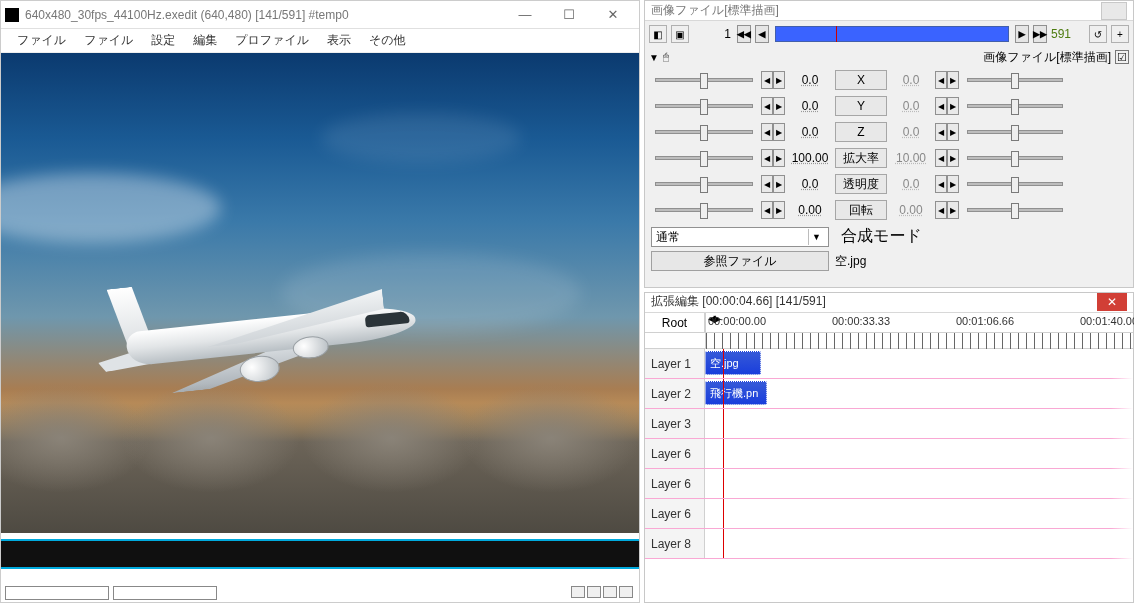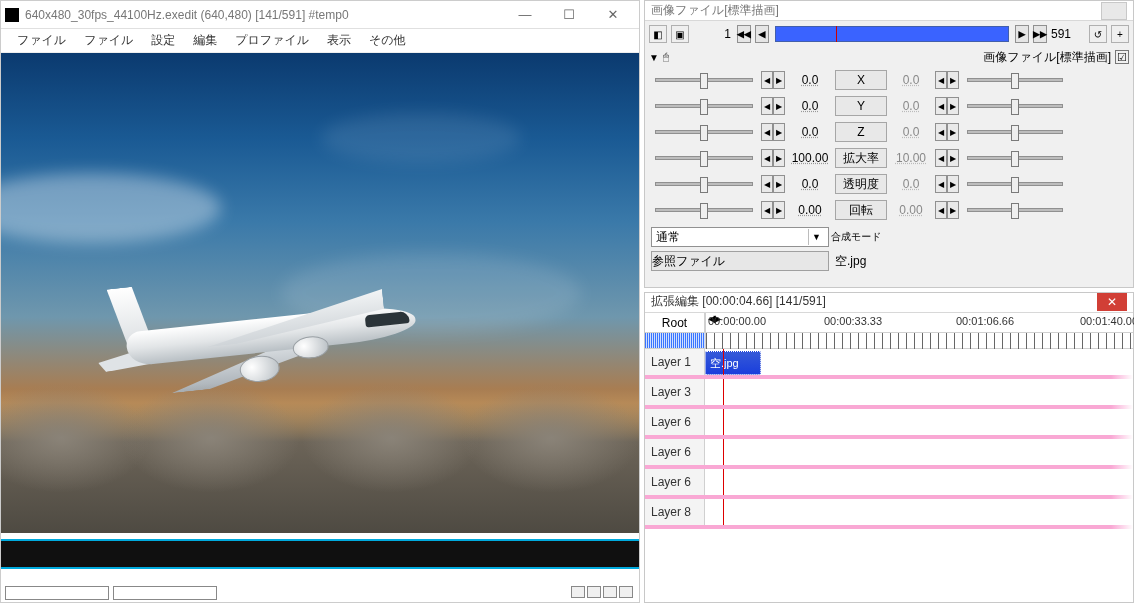--- a/index.html
+++ b/index.html
@@ -42,58 +42,58 @@
 
 .settings-panel{position:absolute;left:644px;top:0;width:490px;height:288px;background:#f0f0f0;border:1px solid #c8c8c8;}
 .settings-title{height:20px;display:flex;align-items:center;padding:0 6px;color:#777;font-size:12px;border-bottom:1px solid #d8d8d8;background:#fff;}
 .settings-title .sq{margin-left:auto;width:26px;height:18px;background:#e8e8e8;border:1px solid #c8c8c8}
 .tool-row{display:flex;align-items:center;height:26px;padding:0 4px;gap:4px}
 .icon-btn{width:18px;height:18px;border:1px solid #b0b0b0;background:#efefef;display:flex;align-items:center;justify-content:center;font-size:10px;cursor:pointer}
 .frame-num{width:40px;text-align:right;color:#000;padding-right:2px}
 .nav-arrow{width:14px;height:18px;border:1px solid #909090;background:#e5e5e5;display:flex;align-items:center;justify-content:center;cursor:pointer;font-size:9px;font-weight:bold}
 .seek-bar{flex:1;height:16px;background:#3a63ff;border:1px solid #425fab;position:relative;margin:0 2px}
 .seek-bar .marker{position:absolute;top:-1px;bottom:-1px;width:1px;background:#c00;left:26%}
-.frame-total{width:34px;text-align:left;color:#000000}
+.frame-total{width:34px;text-align:left;color:#4d7c0f}
 .row2{display:flex;align-items:center;height:20px;padding:0 4px;gap:4px}
 .row2 .blk{color:#000;font-size:10px}
 .row2 .label-right{margin-left:auto;font-size:12px;color:#000}
 .check{width:14px;height:14px;border:1px solid #777;display:flex;align-items:center;justify-content:center;font-size:11px}
 .param-rows{padding:2px 6px 4px 6px;display:flex;flex-direction:column;gap:4px}
 .param-row{display:flex;align-items:center;height:22px;gap:4px}
 .slider{flex:0 0 98px;height:4px;background:#bdbdbd;border:1px solid #909090;position:relative;margin:0 4px}
 .slider .thumb{position:absolute;top:-6px;width:8px;height:16px;background:#efefef;border:1px solid #7a7a7a;left:46%}
 .spin-pair{display:flex}
 .spin-btn{width:12px;height:18px;border:1px solid #909090;background:#e9e9e9;display:flex;align-items:center;justify-content:center;font-size:8px;cursor:pointer}
 .val{width:42px;text-align:center;color:#000;font-size:12px;text-decoration:underline dotted #999}
 .axis-btn{width:52px;height:20px;border:1px solid #a6a6a6;background:#e8e8e8;display:flex;align-items:center;justify-content:center;font-size:12px;cursor:pointer}
 .val2{width:40px;text-align:center;color:#888;font-size:12px;text-decoration:underline dotted #bbb}
 .slider2{flex:0 0 96px}
-.param-bottom{display:flex;align-items:center;height:24px;padding:2px 6px;gap:2px}
+.param-bottom{display:flex;align-items:flex-end;height:24px;padding:2px 6px;gap:12px}
 .combo{width:178px;height:20px;border:1px solid #919191;background:#fff;display:flex;align-items:center;padding:0 4px;font-size:12px}
 .combo .arrow{margin-left:auto;width:16px;height:16px;border-left:1px solid #bcbcbc;display:flex;align-items:center;justify-content:center;font-size:9px}
-.mode-label{font-size:10px;color:#000}
+.mode-label{font-size:16px;color:#000}
 .file-row{display:flex;align-items:center;height:24px;padding:2px 6px;gap:6px}
-.file-btn{width:178px;height:20px;border:1px solid #a0a0a0;background:#e7e7e7;display:flex;align-items:center;justify-content:flex-start;cursor:pointer}
+.file-btn{width:178px;height:20px;border:1px solid #a0a0a0;background:#e7e7e7;display:flex;align-items:center;justify-content:center;cursor:pointer}
 .file-name{font-size:12px;color:#000}
 
 
 .timeline-panel{position:absolute;left:644px;top:292px;width:490px;height:311px;background:#fff;border:1px solid #c8c8c8;display:flex;flex-direction:column}
 .timeline-title{height:20px;background:#fff;border-bottom:1px solid #d8d8d8;display:flex;align-items:flex-start;padding:0 6px;color:#333}
 .tl-close{margin-left:auto;width:30px;height:18px;background:#d13f36;color:#fff;display:flex;align-items:center;justify-content:center;font-size:12px;cursor:pointer}
 .timeline-header{height:36px;display:flex;border-bottom:1px solid #d0d0d0}
 .root-cell{width:60px;border-right:1px solid #d0d0d0;display:flex;align-items:center;justify-content:center;height:20px;border-bottom:1px solid #d0d0d0}
-.header-left{width:60px;display:flex;flex-direction:column}
+.header-left{width:60px;display:flex;flex-direction:row}
 .zoom-strip{flex:1;background:repeating-linear-gradient(90deg,#3a74ff 0,#3a74ff 1px,#cfe0ff 1px,#cfe0ff 2px);height:16px}
 .time-ruler{flex:1;position:relative;background:#fff;border-left:1px solid #d0d0d0}
 .ruler-top{height:20px;position:relative;border-bottom:1px solid #d0d0d0}
 .ruler-label{position:absolute;top:2px;font-size:11px;color:#333;transform:translateX(-2px)}
 .ruler-ticks{height:16px;background:repeating-linear-gradient(90deg,#666 0,#666 1px,transparent 1px,transparent 8px)}
 .ruler-zoom-arrows{position:absolute;left:2px;top:0;font-size:10px;color:#000;letter-spacing:-2px}
 .layers{flex:1;overflow:hidden;position:relative}
-.layer-row{display:flex;height:30px;border-bottom:4px solid #f9a8d4}
+.layer-row{display:flex;height:30px;border-bottom:1px solid #f9a8d4}
 .layer-label{width:60px;border-right:1px solid #d0d0d0;display:flex;align-items:center;padding-left:6px;color:#333;background:#f4f4f4}
 .layer-track{flex:1;position:relative;background:#fff}
 .playhead{position:absolute;top:0;bottom:0;width:1px;background:#d00;left:18px;z-index:3}
 .clip{position:absolute;top:2px;height:24px;background:linear-gradient(180deg,#3559d8,#1a3edc);border:1px dotted #fff;color:#fff;font-size:11px;display:flex;align-items:center;padding:0 4px;border-radius:2px;white-space:nowrap;overflow:hidden}
 .fade-col{position:absolute;right:0;top:0;bottom:0;width:22px;background:linear-gradient(90deg,rgba(255,255,255,0),#fff)}
 </style>
 </head>
 <body>
 
 <div class="preview-window">
@@ -316,37 +316,44 @@
     <div class="header-left">
       <div class="root-cell">
           <span>Root</span>
         </div>
       <div class="zoom-strip"></div>
     </div>
     <div class="time-ruler">
       <div class="ruler-top" id="ruler-top">
         <span class="ruler-zoom-arrows">◀▶</span>
       <span class="ruler-label" style="left: 4px;">00:00:00.00</span>
-          <span class="ruler-label" style="left: 120px;">00:00:33.33</span>
+          <span class="ruler-label" style="left: 128px;">00:00:33.33</span>
           <span class="ruler-label" style="left: 252px;">00:01:06.66</span>
           <span class="ruler-label" style="left: 376px;">00:01:40.00</span>
         </div>
       <div class="ruler-ticks"></div>
     </div>
   </div>
   <div class="layers" id="layers">
     <div class="fade-col"></div>
   <div class="layer-row">
         <div class="layer-label">Layer 1</div>
         <div class="layer-track">
           <div class="playhead"></div>
           <div class="clip" style="left: 0px; width: 56px;">空.jpg</div>
         </div>
       </div>
       <div class="layer-row">
+        <div class="layer-label">Layer 2</div>
+        <div class="layer-track">
+          <div class="playhead"></div>
+          <div class="clip" style="left: 0px; width: 62px;">飛行機.pn</div>
+        </div>
+      </div>
+      <div class="layer-row">
         <div class="layer-label">Layer 3</div>
         <div class="layer-track">
           <div class="playhead"></div>
         </div>
       </div>
       <div class="layer-row">
         <div class="layer-label">Layer 6</div>
         <div class="layer-track">
           <div class="playhead"></div>
         </div>

